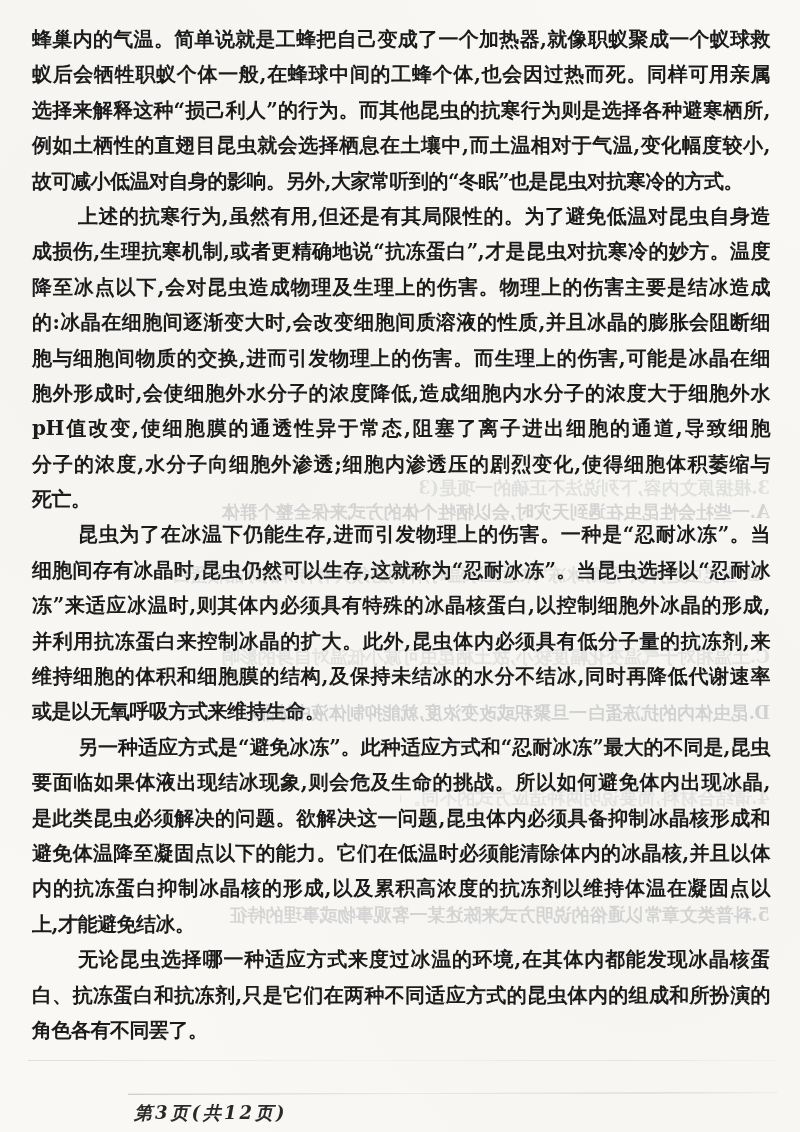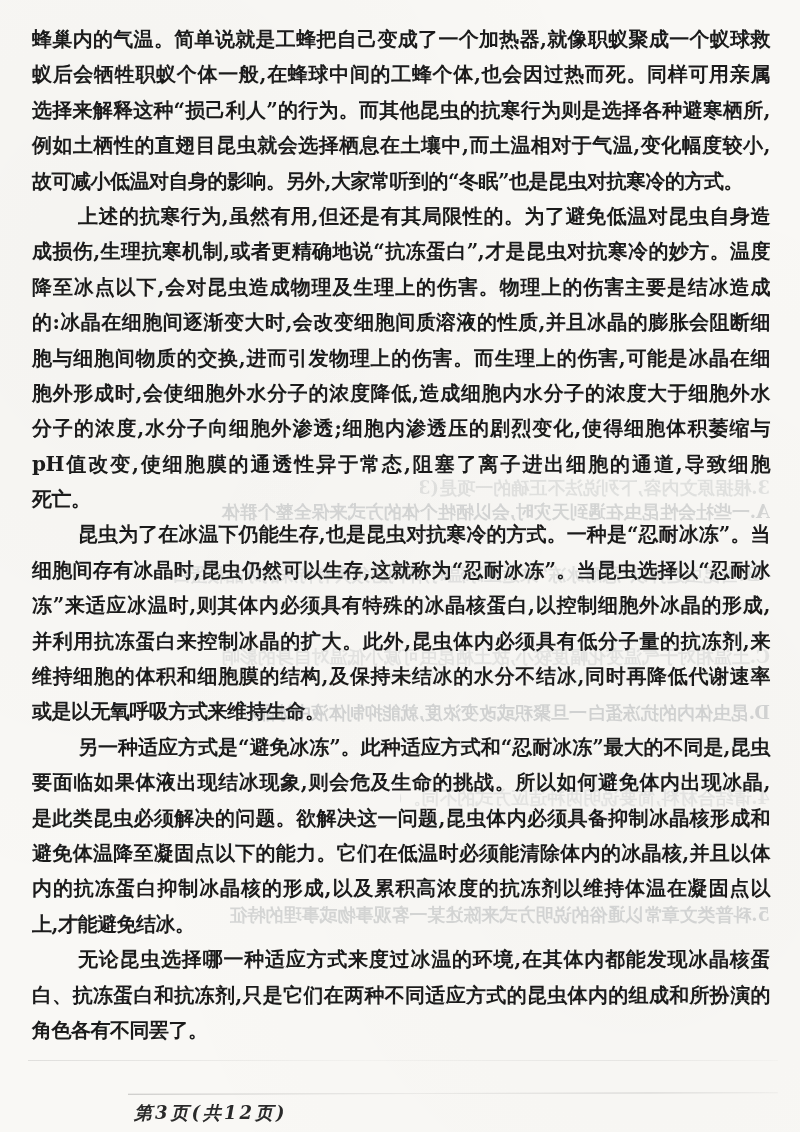--- a/index.html
+++ b/index.html
@@ -84,24 +84,24 @@
       <div class="line">蚁后会牺牲职蚁个体一般,在蜂球中间的工蜂个体,也会因过热而死。同样可用亲属</div>
       <div class="line">选择来解释这种“损己利人”的行为。而其他昆虫的抗寒行为则是选择各种避寒栖所,</div>
       <div class="line">例如土栖性的直翅目昆虫就会选择栖息在土壤中,而土温相对于气温,变化幅度较小,</div>
       <div class="line end">故可减小低温对自身的影响。另外,大家常听到的“冬眠”也是昆虫对抗寒冷的方式。</div>
       <div class="line first">上述的抗寒行为,虽然有用,但还是有其局限性的。为了避免低温对昆虫自身造</div>
       <div class="line">成损伤,生理抗寒机制,或者更精确地说“抗冻蛋白”,才是昆虫对抗寒冷的妙方。温度</div>
       <div class="line">降至冰点以下,会对昆虫造成物理及生理上的伤害。物理上的伤害主要是结冰造成</div>
       <div class="line">的:冰晶在细胞间逐渐变大时,会改变细胞间质溶液的性质,并且冰晶的膨胀会阻断细</div>
       <div class="line">胞与细胞间物质的交换,进而引发物理上的伤害。而生理上的伤害,可能是冰晶在细</div>
       <div class="line">胞外形成时,会使细胞外水分子的浓度降低,造成细胞内水分子的浓度大于细胞外水</div>
+      <div class="line">pH值改变,使细胞膜的通透性异于常态,阻塞了离子进出细胞的通道,导致细胞</div>
       <div class="line">分子的浓度,水分子向细胞外渗透;细胞内渗透压的剧烈变化,使得细胞体积萎缩与</div>
-      <div class="line">pH值改变,使细胞膜的通透性异于常态,阻塞了离子进出细胞的通道,导致细胞</div>
       <div class="line end">死亡。</div>
-      <div class="line first">昆虫为了在冰温下仍能生存,也是昆虫对抗寒冷的方式。一种是“忍耐冰冻”。当</div>
+      <div class="line first">昆虫为了在冰温下仍能生存,进而引发物理上的伤害。一种是“忍耐冰冻”。当</div>
       <div class="line">细胞间存有冰晶时,昆虫仍然可以生存,这就称为“忍耐冰冻”。当昆虫选择以“忍耐冰</div>
       <div class="line">冻”来适应冰温时,则其体内必须具有特殊的冰晶核蛋白,以控制细胞外冰晶的形成,</div>
       <div class="line">并利用抗冻蛋白来控制冰晶的扩大。此外,昆虫体内必须具有低分子量的抗冻剂,来</div>
       <div class="line">维持细胞的体积和细胞膜的结构,及保持未结冰的水分不结冰,同时再降低代谢速率</div>
       <div class="line end">或是以无氧呼吸方式来维持生命。</div>
       <div class="line first">另一种适应方式是“避免冰冻”。此种适应方式和“忍耐冰冻”最大的不同是,昆虫</div>
       <div class="line">要面临如果体液出现结冰现象,则会危及生命的挑战。所以如何避免体内出现冰晶,</div>
       <div class="line">是此类昆虫必须解决的问题。欲解决这一问题,昆虫体内必须具备抑制冰晶核形成和</div>
       <div class="line">避免体温降至凝固点以下的能力。它们在低温时必须能清除体内的冰晶核,并且以体</div>
       <div class="line">内的抗冻蛋白抑制冰晶核的形成,以及累积高浓度的抗冻剂以维持体温在凝固点以</div>

